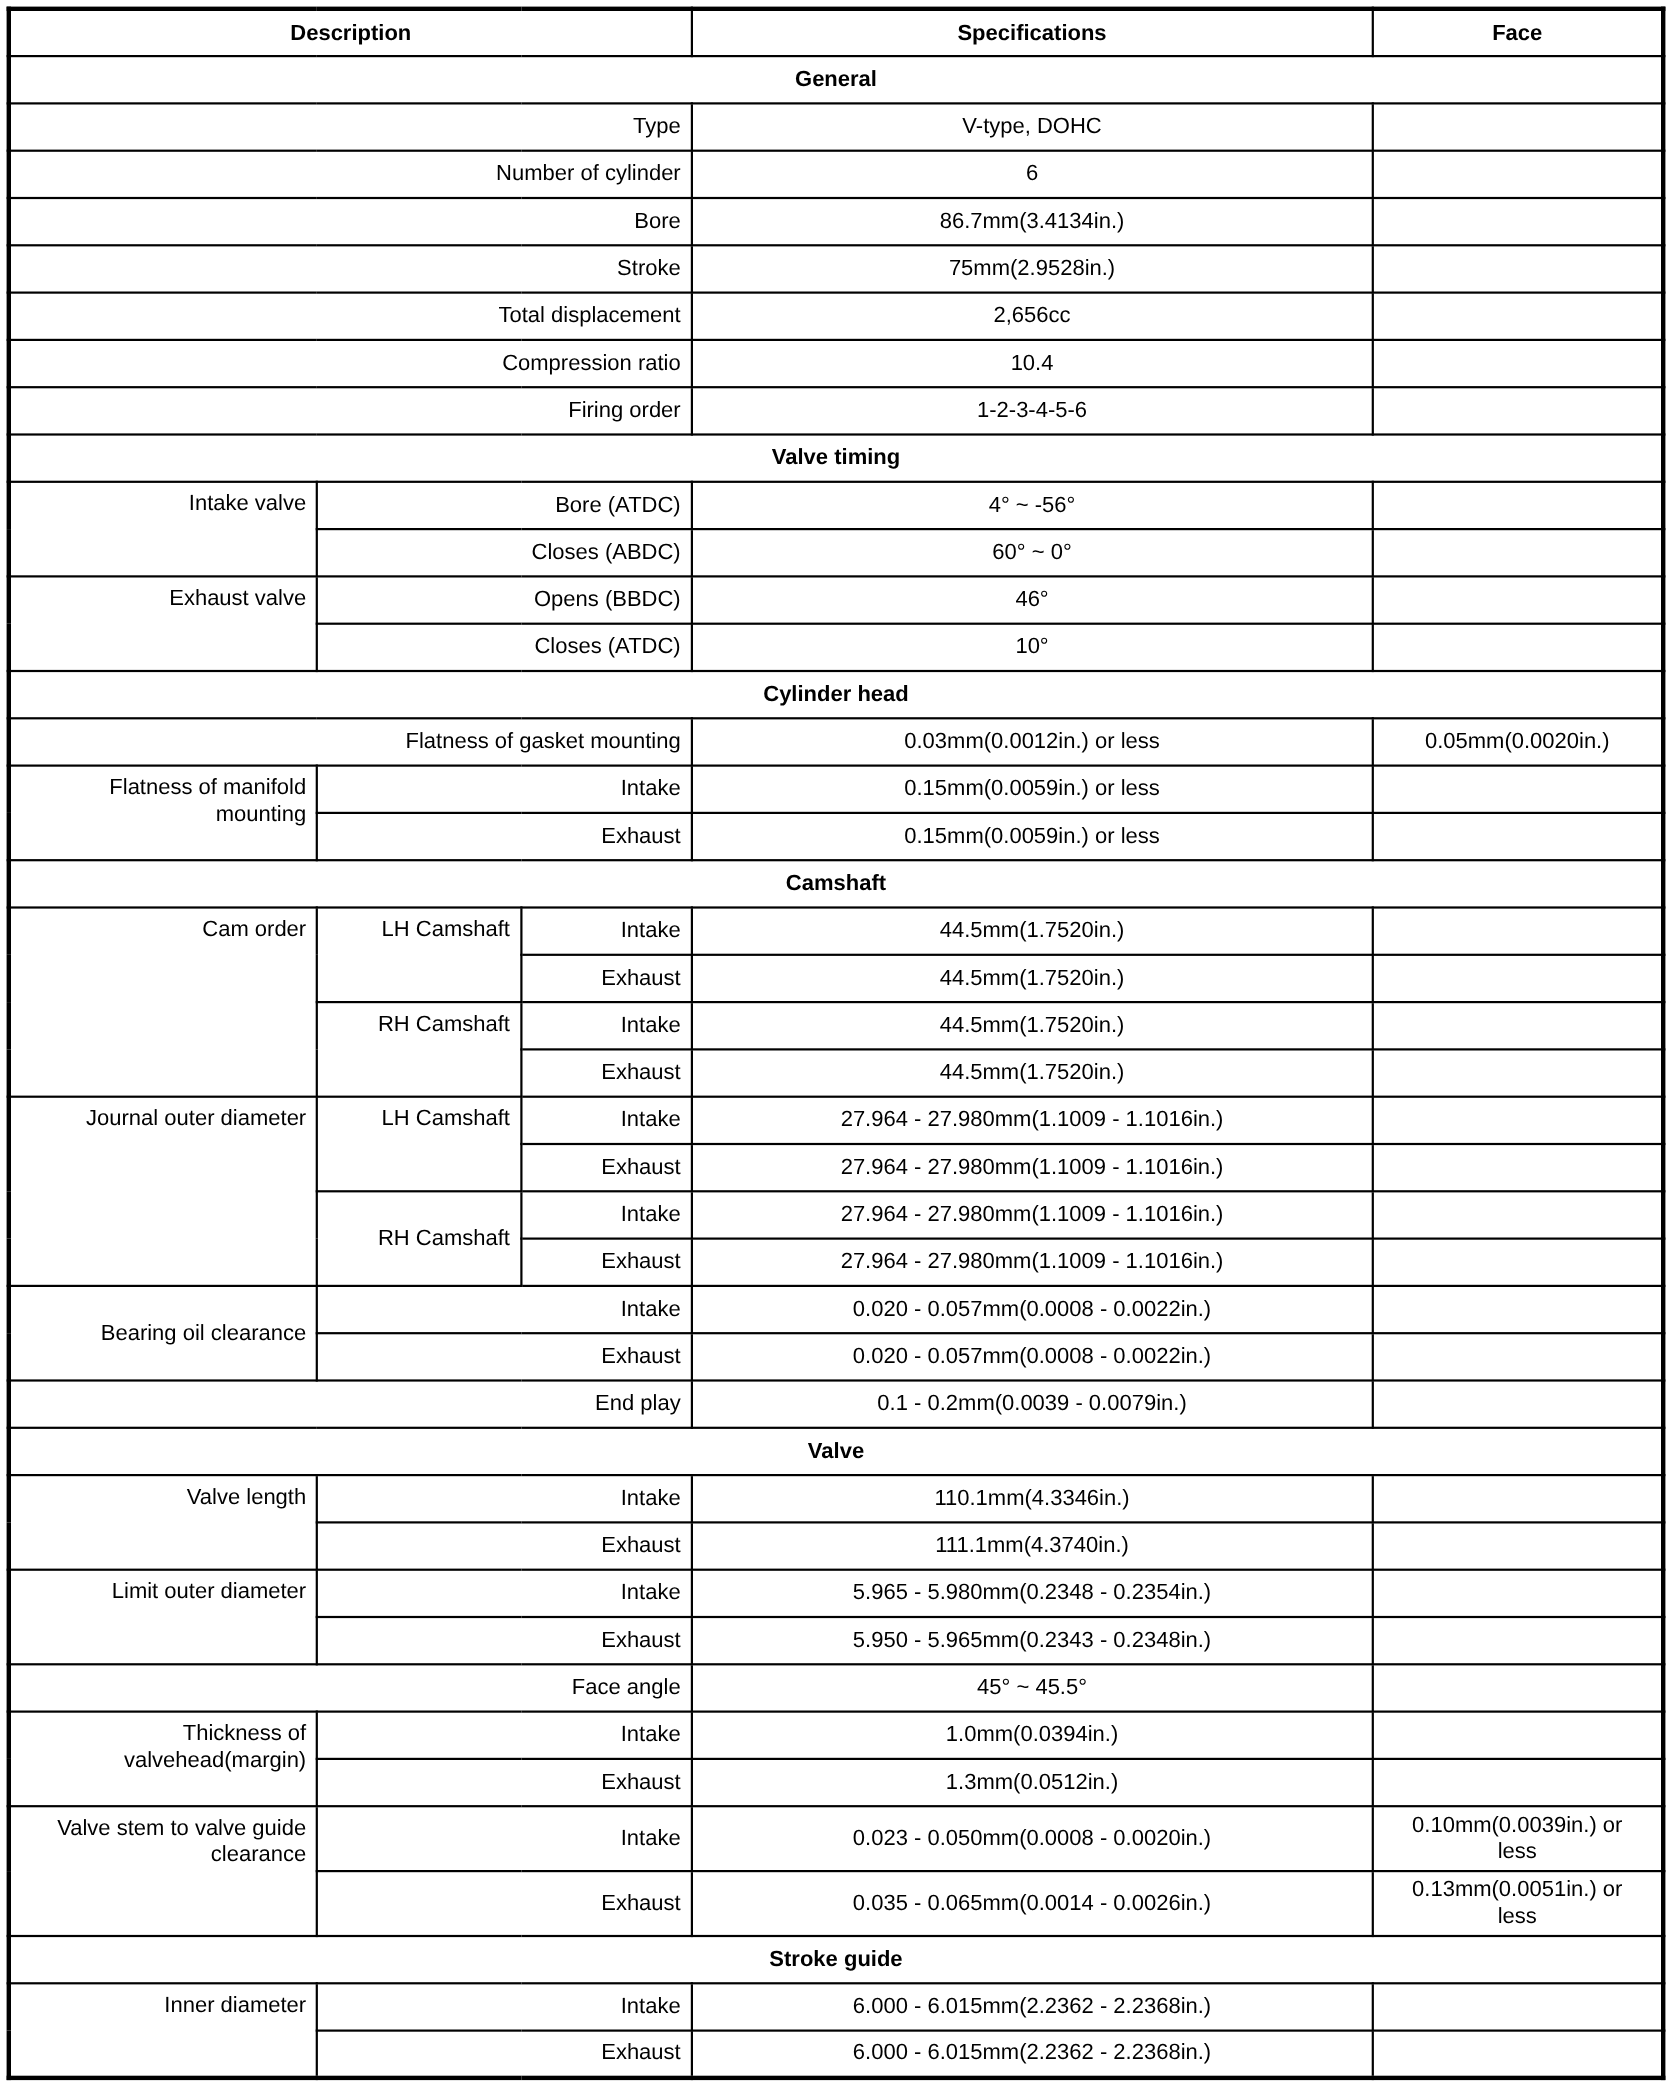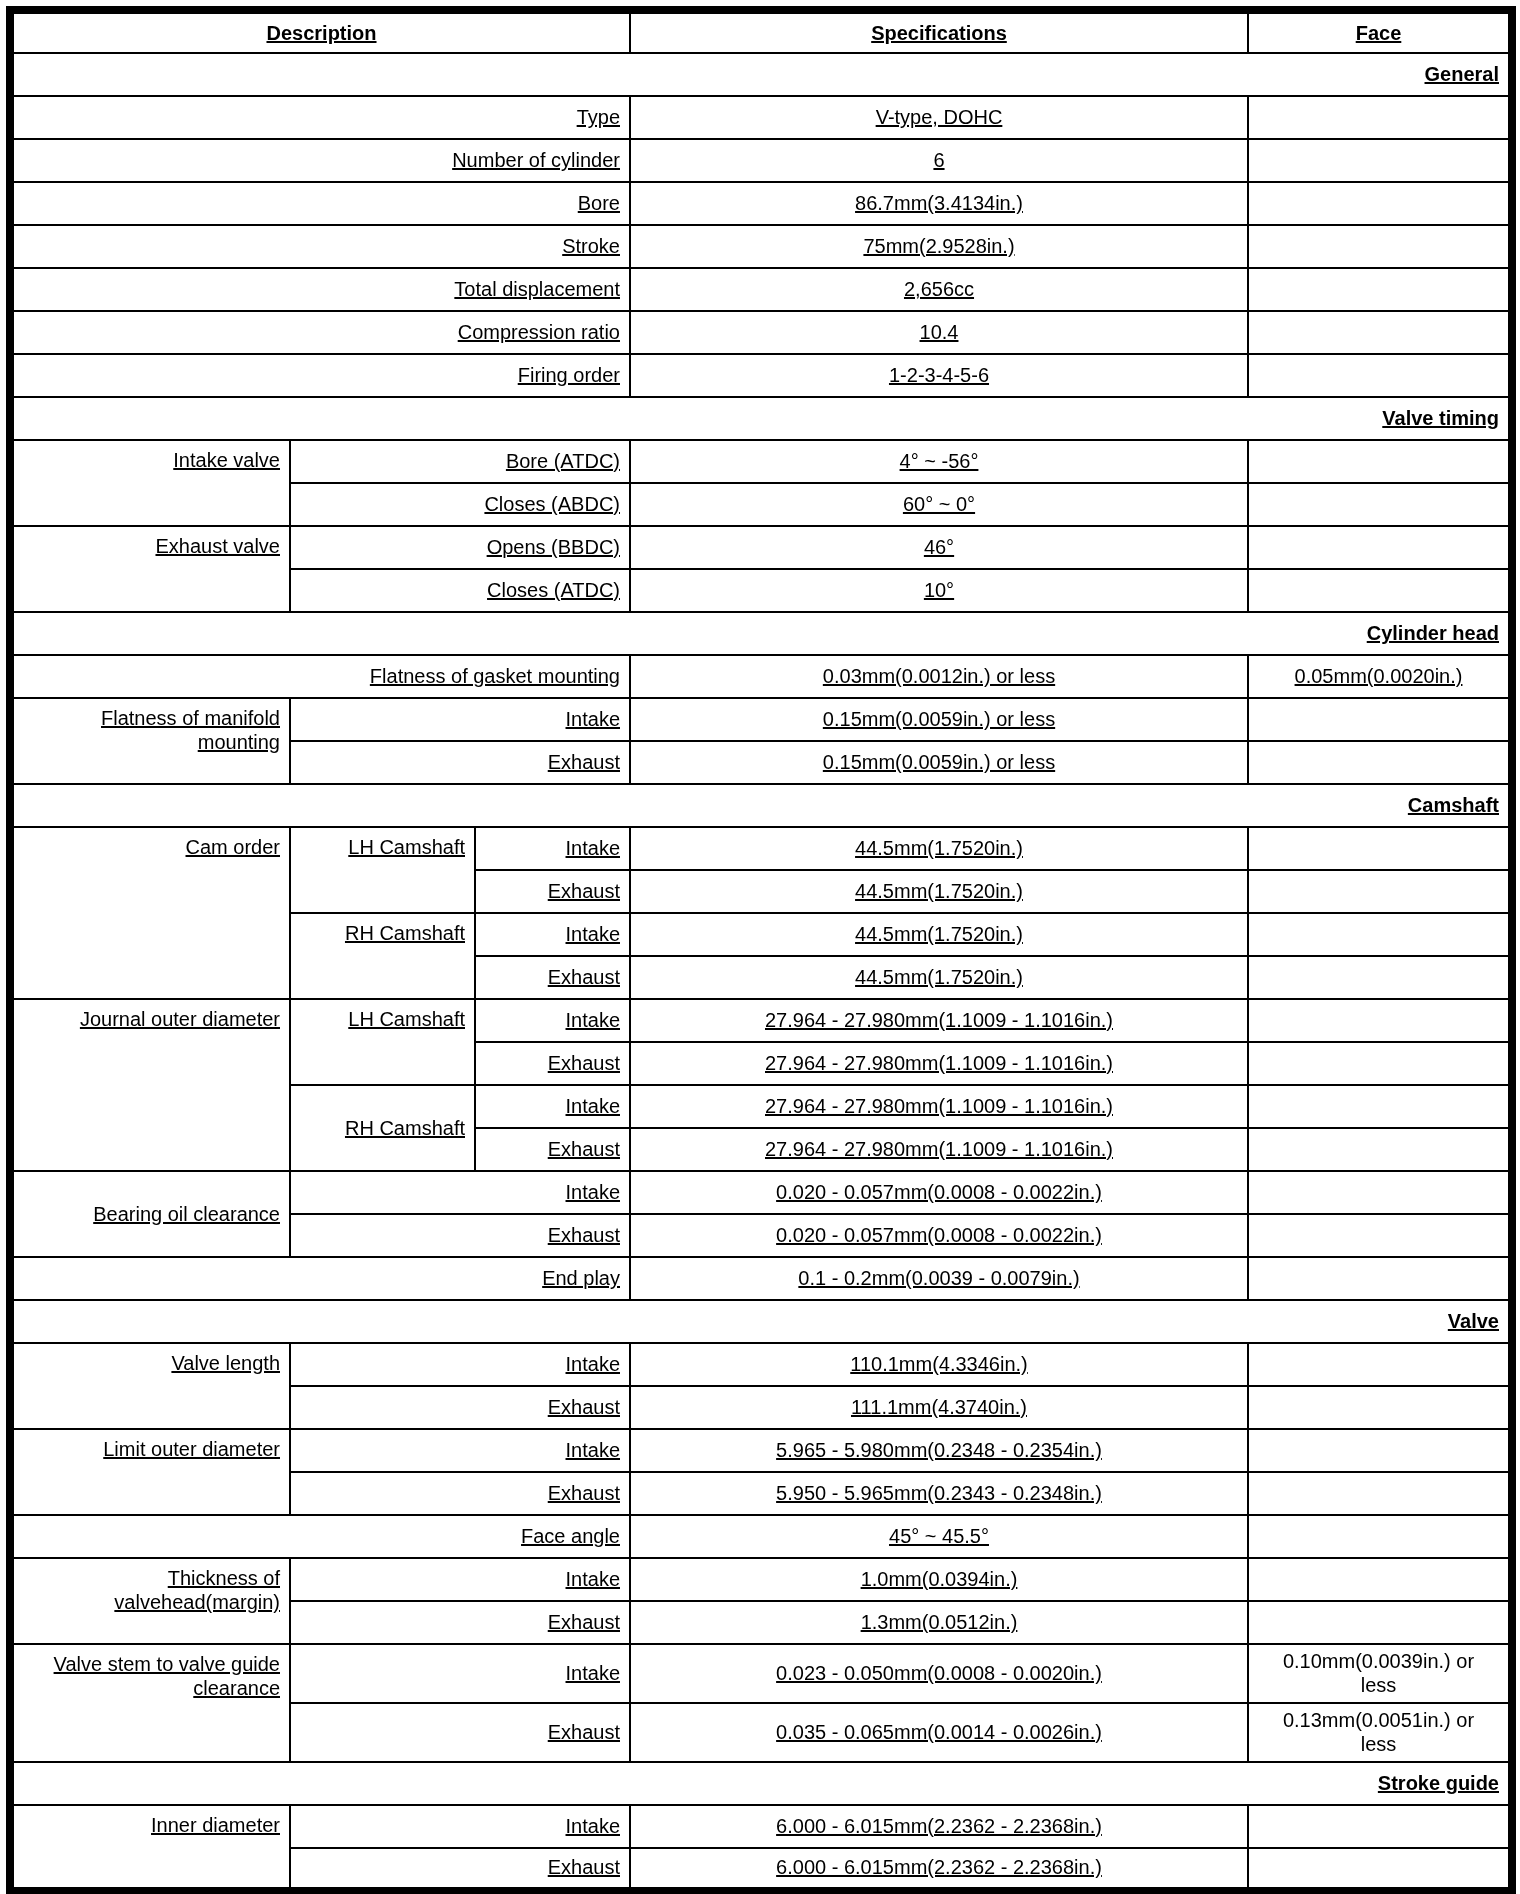--- a/index.html
+++ b/index.html
@@ -11,23 +11,22 @@
     width: 1520px;
     font-family: "Liberation Sans", "DejaVu Sans", sans-serif;
     color: #000000;
   }
   .page {
     padding: 6px;
   }
   table.spec-table {
     width: 1508px;
     border-collapse: collapse;
-    border: 8px solid #000000;
+    border: 4px solid #000000;
     table-layout: fixed;
-    text-decoration: underline;
   }
   th, td {
     box-sizing: border-box;
     border: 2px solid #000000;
     font-size: 20px;
     line-height: 1.22;
     height: 43px;
     overflow: hidden;
   }
   th {
@@ -43,21 +42,21 @@
   }
   td.d {
     text-align: right;
   }
   td.s, td.l {
     text-align: center;
     padding: 4px 6px;
   }
   td.sec {
     font-weight: bold;
-    text-align: right;
+    text-align: center;
     margin-top: 24px;
   }
   td.top {
     vertical-align: top;
     padding-top: 7px;
   }
   .limit-wrap {
     display: inline-block;
     max-width: 200px;
   }

